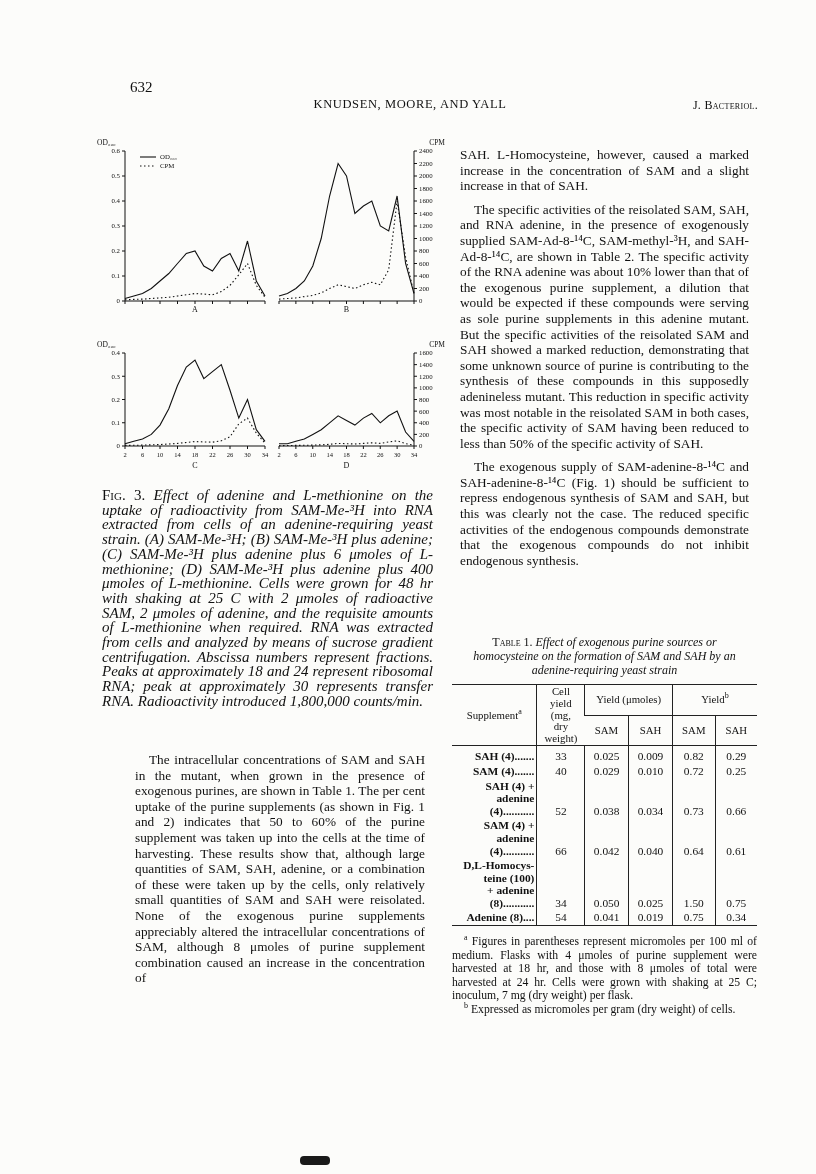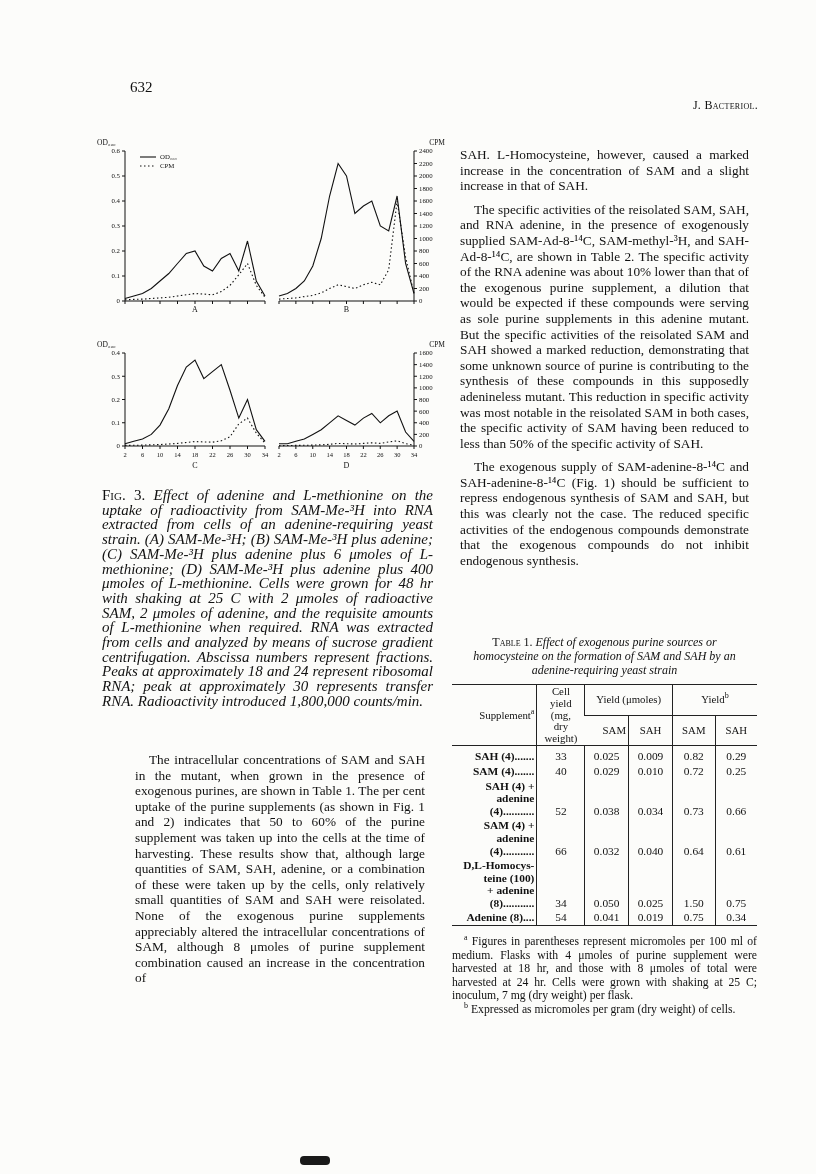--- a/index.html
+++ b/index.html
@@ -20,37 +20,38 @@
   .body-col p.indent{text-indent:14px;}
   .left-col{left:127px;top:744px;width:306px;}
   .right-col{left:452px;top:139px;width:305px;}
   .table-block{position:absolute;left:452px;top:636px;width:305px;}
   .table-caption{text-align:center;font-size:12px;line-height:13.8px;font-style:italic;padding:0 14px;}
   table{border-collapse:collapse;width:100%;margin-top:7px;font-size:11.4px;line-height:12.6px;
         border-top:1px solid #222;border-bottom:1px solid #222;}
   th,td{padding:1px 2px;}
   th{font-weight:normal;font-size:10.8px;line-height:11.6px;text-align:center;vertical-align:middle;}
   th,td{border-left:1px solid #222;}
-  th:first-child,td:first-child{border-left:none;text-align:right;}
+  th:first-child,td:first-child{border-left:none;}
   thead th{border-bottom:1px solid #222;}
   td.supp{text-align:right;white-space:pre-wrap;padding-left:1px;font-weight:bold;}
   td.val{text-align:center;vertical-align:bottom;}
   tbody tr:first-child td{padding-top:4px;}
   .pre{white-space:pre-line;}
   .footnotes{margin-top:9px;font-size:11.7px;line-height:13.5px;text-align:justify;}
   .footnotes p{margin:0;text-indent:12px;}
   sup{font-size:8px;line-height:0;}
   .scan-artifact{position:absolute;left:300px;top:1156px;width:30px;height:9px;background:#1a1a1a;border-radius:4px;}
 </style>
 </head>
 <body>
 
 <div class="page">
 
   <div class="hdr-num">632</div>
+  <div class="hdr-title">KNUDSEN, MOORE, AND YALL</div>
   <div class="hdr-journal">J. Bacteriol.</div>
 
   <div class="figure">
     <svg width="176" height="178">
         <line x1="30" y1="15" x2="30" y2="165" stroke="#111" stroke-width="1"></line>
         <line x1="30" y1="165" x2="170" y2="165" stroke="#111" stroke-width="1"></line>
         <line x1="30" y1="165" x2="27" y2="165" stroke="#111" stroke-width="1"></line>
         <text x="25" y="167.4" text-anchor="end" font-size="6.8" fill="#111">0</text>
         <line x1="30" y1="140" x2="27" y2="140" stroke="#111" stroke-width="1"></line>
         <text x="25" y="142.4" text-anchor="end" font-size="6.8" fill="#111">0.1</text>
@@ -271,21 +272,21 @@
           <td class="val">0.038</td>
           <td class="val">0.034</td>
           <td class="val">0.73</td>
           <td class="val">0.66</td>
         </tr>
         <tr>
           <td class="supp">SAM (4) +
   adenine
   (4)...........</td>
           <td class="val">66</td>
-          <td class="val">0.032</td>
+          <td class="val">0.042</td>
           <td class="val">0.040</td>
           <td class="val">0.64</td>
           <td class="val">0.61</td>
         </tr>
         <tr>
           <td class="supp">D,L-Homocys-
   teine (100)
   + adenine
   (8)...........</td>
           <td class="val">34</td>

